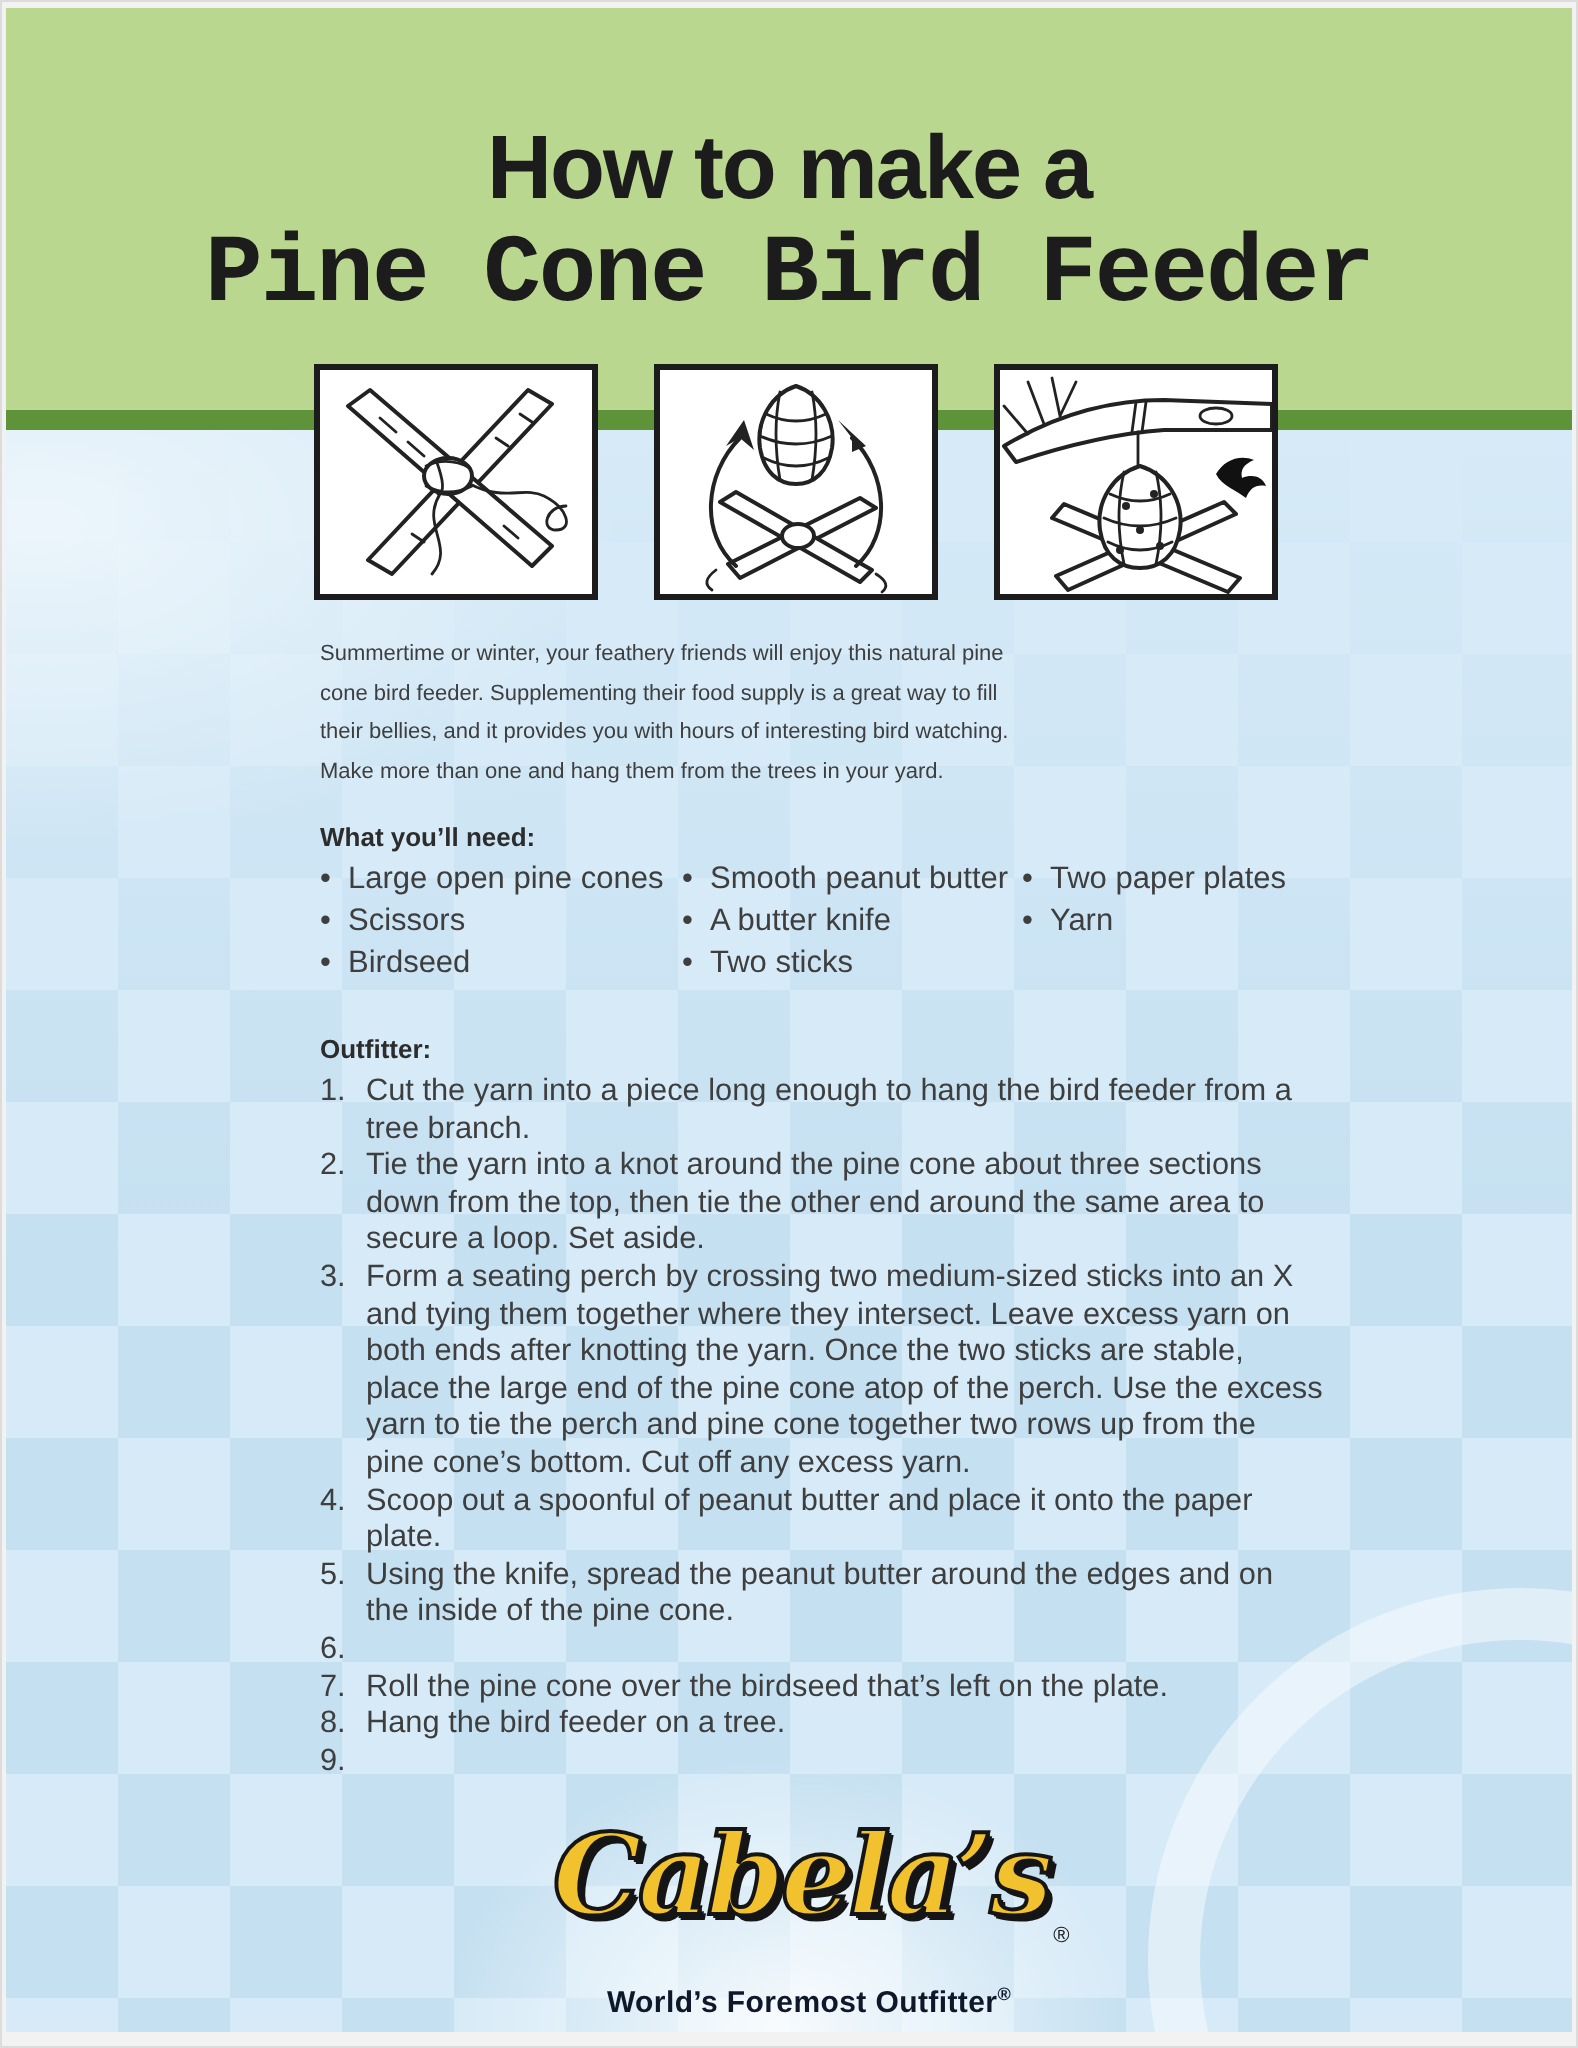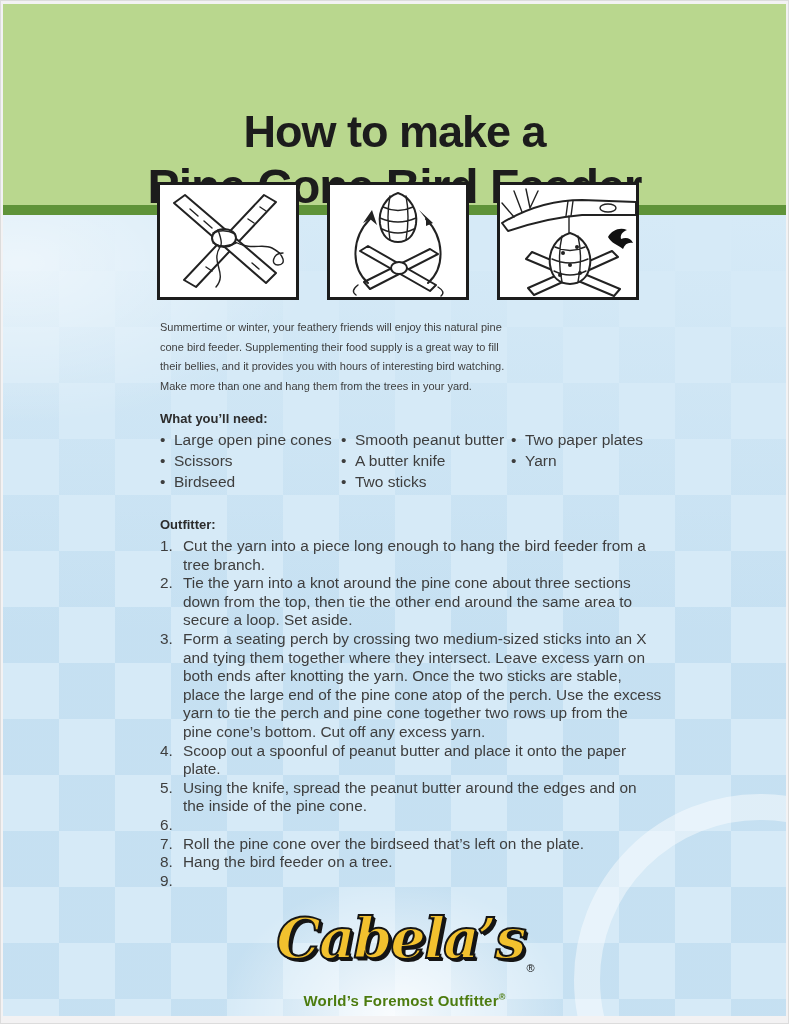--- a/index.html
+++ b/index.html
@@ -24,22 +24,22 @@
                      rgba(183,215,238,0.55) 180deg 270deg, rgba(255,255,255,0) 270deg);
     background-size:auto,auto,auto,112px 112px;
   }
   .corner-ring{
     position:absolute;right:-160px;bottom:-150px;width:320px;height:320px;
     border:26px solid rgba(255,255,255,0.45);border-radius:50%;
   }
 
   .title{position:absolute;top:52px;left:0;right:0;text-align:center;color:#1c1c1c;
     font-weight:bold;letter-spacing:-1px;line-height:55px;}
-  .title .l1{font-size:45px;display:block;margin-top:48px;}
-  .title .l2{font-size:48px;display:block;}
+  .title .l1{font-size:45px;display:block;}
+  .title .l2{font-size:48px;display:block;font-family:Liberation Mono, monospace;}
 
   
   .boxes{position:absolute;top:178px;left:154px;display:flex;gap:28px;}
   .illus{width:136px;height:112px;background:#ffffff;border:3px solid #1c1c1c;}
   .illus svg{display:block;width:136px;height:112px;}
 
   
   .content{position:absolute;left:157px;width:505px;color:#3e3e3e;}
   .intro{top:314px;font-size:11px;line-height:19.5px;white-space:pre-line;}
   .needs{top:404px;}
@@ -63,21 +63,21 @@
     font-family:"DejaVu Serif",serif;font-style:italic;font-weight:bold;
     font-size:56px;line-height:60px;color:#f2c12e;letter-spacing:-2px;
     -webkit-text-stroke:2px #151515;
     text-shadow:3px 3px 0 #151515, 1px 1px 0 #151515, 2px 2px 0 #151515;
   }
   .brand-reg{
     font-family:"Liberation Sans",sans-serif;font-style:normal;font-weight:normal;
     font-size:11px;color:#151515;-webkit-text-stroke:0;text-shadow:none;
     position:relative;top:14px;left:2px;letter-spacing:0;
   }
-  .tagline{margin-top:8px;font-size:15px;font-weight:bold;color:#4d7c0f;letter-spacing:0.2px;}
+  .tagline{margin-top:8px;font-size:15px;font-weight:bold;color:#0f172a;letter-spacing:0.2px;}
   .tagline sup{font-size:9px;}
   .ink{fill:none;stroke:#222;stroke-width:2;stroke-linejoin:round;stroke-linecap:round;}
   .ink-thin{fill:none;stroke:#222;stroke-width:1.4;stroke-linejoin:round;stroke-linecap:round;}
   .paper{fill:#fff;stroke:#222;stroke-width:2;stroke-linejoin:round;}
 </style>
 </head>
 <body>
 
 <div class="page">
   <div class="frame">

